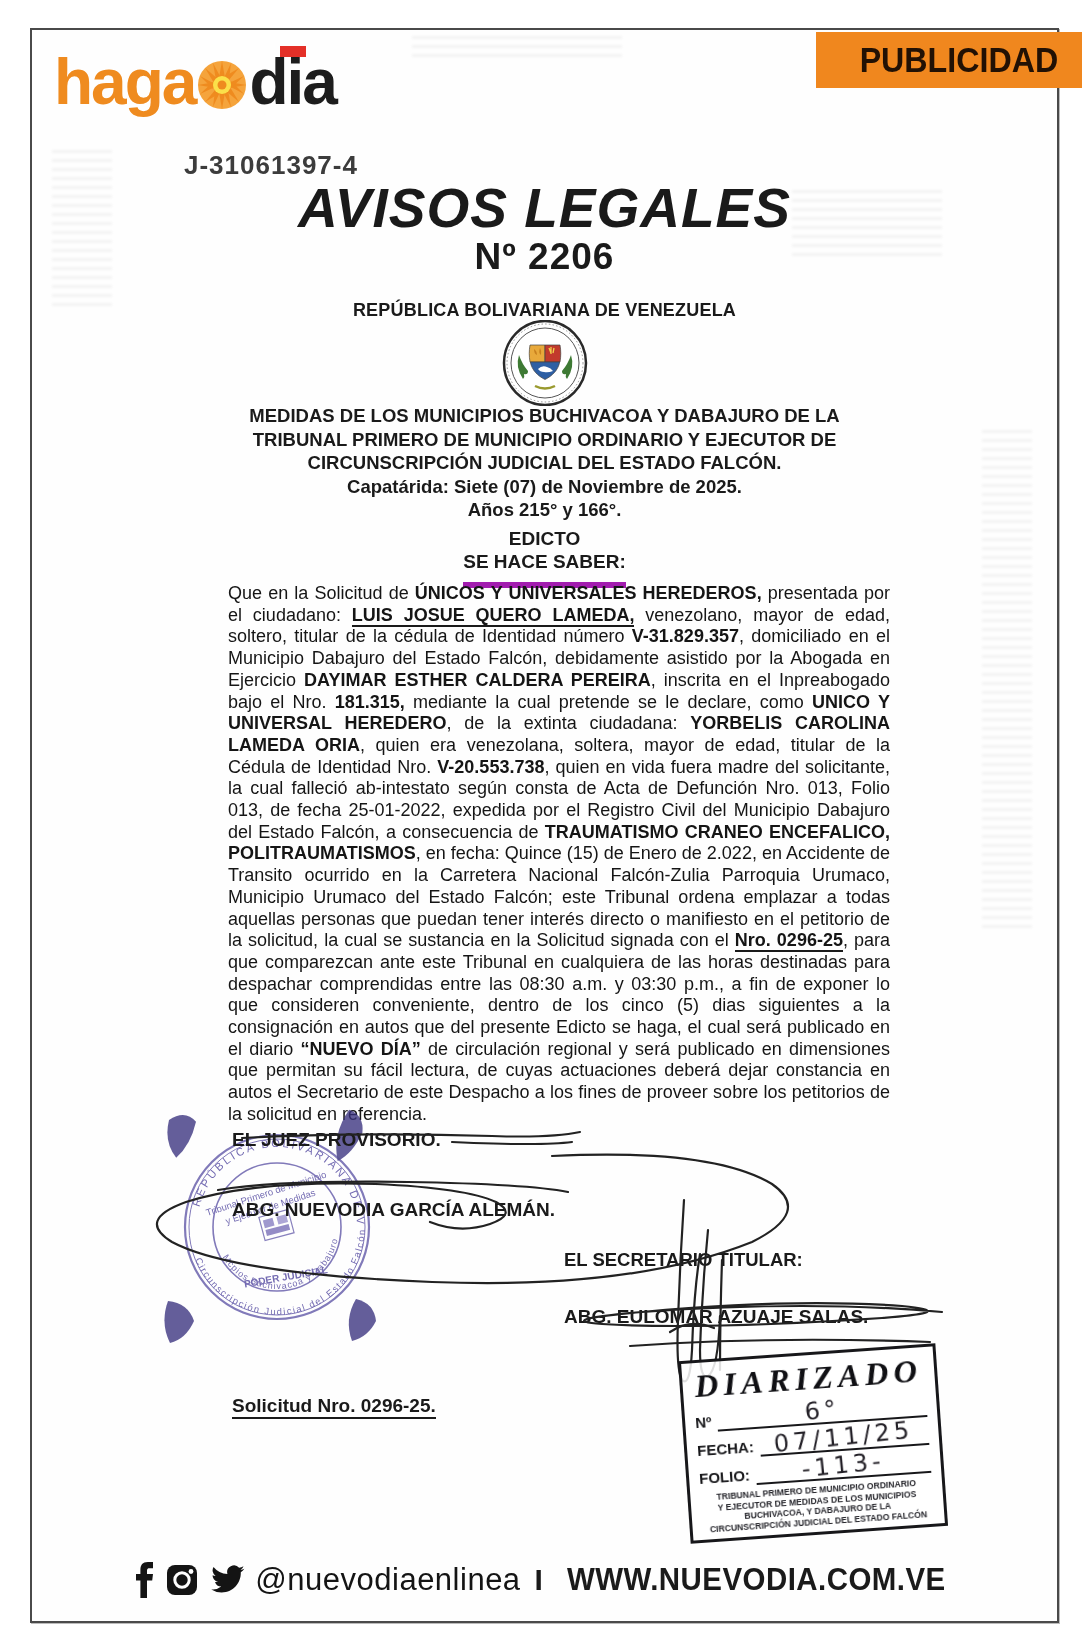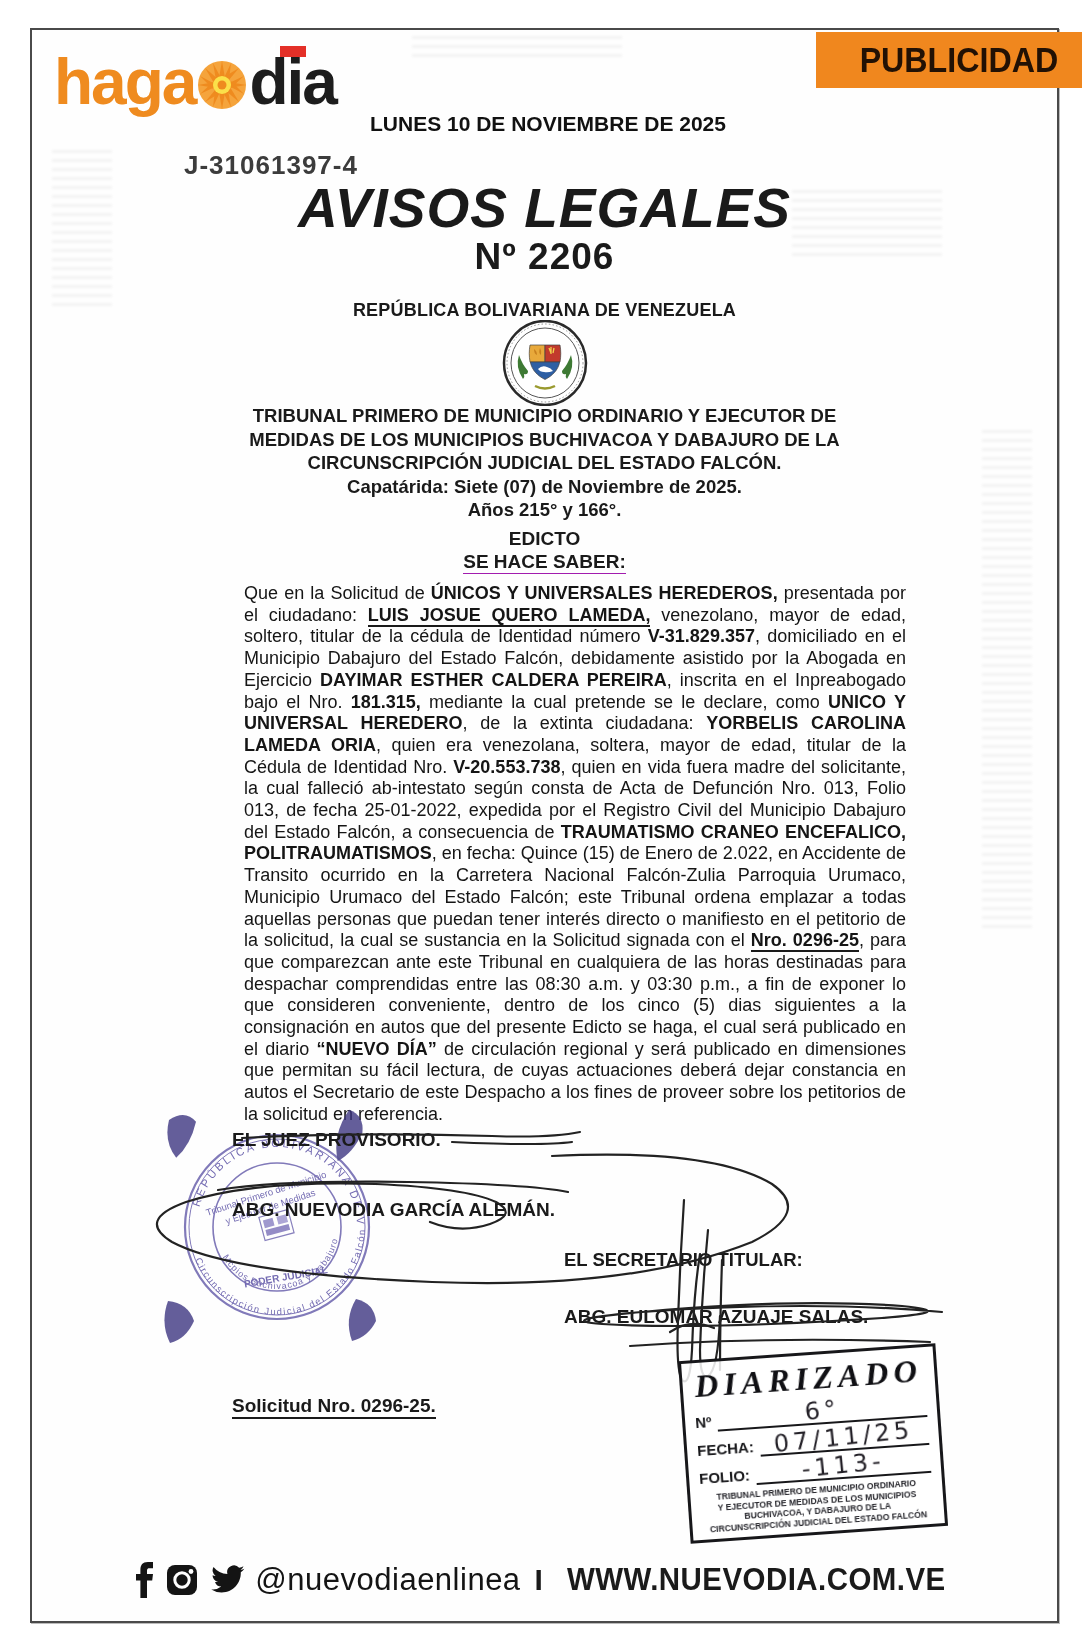--- a/index.html
+++ b/index.html
@@ -20,23 +20,23 @@
   .publicidad span{font-size:35px;font-weight:800;color:#221104;transform:scaleX(.92);letter-spacing:0px;}
   
   .center{left:0;width:100%;text-align:center;}
   .title1{top:146px;font-size:55px;font-weight:800;letter-spacing:1px;font-style:italic;}
   .title2{top:206px;font-size:37px;font-weight:800;letter-spacing:1px;}
   .republica{top:270px;font-size:18px;font-weight:bold;letter-spacing:.2px;}
   .coat{top:290px;}
   .tribunal{top:374px;font-size:18.5px;font-weight:bold;line-height:23.5px;}
   .edicto{top:498px;font-size:19px;font-weight:bold;}
   .sehace{top:521px;font-size:19px;font-weight:bold;}
-  .sehace span{border-bottom:1px solid #a21caf;padding-bottom:1px;}
-  
-  .edict-body{left:196px;top:553px;width:662px;font-size:18px;line-height:21.7px;text-align:justify;color:#151515;margin-left:16px;}
+  .sehace span{border-bottom:6px solid #a21caf;padding-bottom:10px;}
+  
+  .edict-body{left:196px;top:553px;width:662px;font-size:18px;line-height:21.7px;text-align:justify;color:#151515;}
   
   .sig-overlay{left:90px;top:1030px;width:860px;height:330px;pointer-events:none;}
   .juez-title{left:200px;top:1099px;font-size:19px;font-weight:bold;}
   .juez-name{left:200px;top:1169px;font-size:19px;font-weight:bold;}
   .secr-title{left:532px;top:1219px;font-size:18.5px;font-weight:bold;}
   .secr-name{left:532px;top:1276px;font-size:19px;font-weight:bold;}
   .solicitud{left:200px;top:1365px;font-size:19px;font-weight:bold;}
   .solicitud span{border-bottom:2.5px solid #1a1a1a;padding-bottom:1px;}
   .seal{left:110px;top:1055px;width:270px;height:280px;opacity:.85;}
   
@@ -91,21 +91,20 @@
               <path d="M3 34 L18 27 L16 22 Z"></path>
           </g>
           <circle cx="25" cy="25" r="9" fill="#FBE04A"></circle>
           <circle cx="25" cy="25" r="4.5" fill="#EF8B1F"></circle>
         </g>
       </svg>
     </span>
     <span class="w2"><span>dia</span><span class="tilde"></span></span>
   </div>
   <div class="abs jnum">J-31061397-4</div>
-  <div class="abs dateline">LUNES 10 DE NOVIEMBRE DE 2025</div>
   <div class="abs publicidad">
     <span>PUBLICIDAD</span>
   </div>
 
   <div class="abs center title1">AVISOS LEGALES</div>
   <div class="abs center title2">Nº 2206</div>
   <div class="abs center republica">REPÚBLICA BOLIVARIANA DE VENEZUELA</div>
 
   <div class="abs center coat">
     <svg width="88" height="86" viewBox="0 0 88 86">
@@ -118,22 +117,22 @@
       <path d="M37 49 q4 -4 9 -2 q4 1 6 4 q-5 2 -9 1 q-4 0 -6 -3 z" fill="#ffffff"></path>
       <path d="M33 29 q3 2 3 6 q-3 -1 -3 -6 z M39 28 q2 3 1 7 q-3 -2 -1 -7 z" fill="#C8801E"></path>
       <path d="M48 28 l2 5 M53 28 l-1 5 M50 27 v7" stroke="#F2D34C" stroke-width="1.3" fill="none"></path>
       <path d="M18 35 q-4 12 4 24 q2 -2 1 -5 q4 1 4 -3 q-6 -7 -9 -16 z" fill="#3E7A34"></path>
       <path d="M70 35 q4 12 -4 24 q-2 -2 -1 -5 q-4 1 -4 -3 q6 -7 9 -16 z" fill="#3E7A34"></path>
       <path d="M34 66 q10 5 20 0" stroke="#9a9a2f" stroke-width="2.5" fill="none"></path>
     </svg>
   </div>
 
   <div class="abs center tribunal">
+    <div>MEDIDAS DE LOS MUNICIPIOS BUCHIVACOA Y DABAJURO DE LA</div>
     <div>TRIBUNAL PRIMERO DE MUNICIPIO ORDINARIO Y EJECUTOR DE</div>
-    <div>MEDIDAS DE LOS MUNICIPIOS BUCHIVACOA Y DABAJURO DE LA</div>
     <div>CIRCUNSCRIPCIÓN JUDICIAL DEL ESTADO FALCÓN.</div>
     <div>Capatárida: Siete (07) de Noviembre de 2025.</div>
     <div>Años 215° y 166°.</div>
   </div>
 
   <div class="abs center edicto">EDICTO</div>
   <div class="abs center sehace"><span>SE HACE SABER:</span></div>
 
   <div class="abs edict-body"><span>Que en la Solicitud de </span><span class="b">ÚNICOS Y UNIVERSALES HEREDEROS,</span><span> presentada por el ciudadano: </span><span class="b u">LUIS JOSUE QUERO LAMEDA,</span><span> venezolano, mayor de edad, soltero, titular de la cédula de Identidad número </span><span class="b">V-31.829.357</span><span>, domiciliado en el Municipio Dabajuro del Estado Falcón, debidamente asistido por la Abogada en Ejercicio </span><span class="b">DAYIMAR ESTHER CALDERA PEREIRA</span><span>, inscrita en el Inpreabogado bajo el Nro. </span><span class="b">181.315,</span><span> mediante la cual pretende se le declare, como </span><span class="b">UNICO Y UNIVERSAL HEREDERO</span><span>, de la extinta ciudadana: </span><span class="b">YORBELIS CAROLINA LAMEDA ORIA</span><span>, quien era venezolana, soltera, mayor de edad, titular de la Cédula de Identidad Nro. </span><span class="b">V-20.553.738</span><span>, quien en vida fuera madre del solicitante, la cual falleció ab-intestato según consta de Acta de Defunción Nro. 013, Folio 013, de fecha 25-01-2022, expedida por el Registro Civil del Municipio Dabajuro del Estado Falcón, a consecuencia de </span><span class="b">TRAUMATISMO CRANEO ENCEFALICO, POLITRAUMATISMOS</span><span>, en fecha: Quince (15) de Enero de 2.022, en Accidente de Transito ocurrido en la Carretera Nacional Falcón-Zulia Parroquia Urumaco, Municipio Urumaco del Estado Falcón; este Tribunal ordena emplazar a todas aquellas personas que puedan tener interés directo o manifiesto en el petitorio de la solicitud, la cual se sustancia en la Solicitud signada con el </span><span class="b u">Nro. 0296-25</span><span>, para que comparezcan ante este Tribunal en cualquiera de las horas destinadas para despachar comprendidas entre las 08:30 a.m. y 03:30 p.m., a fin de exponer lo que consideren conveniente, dentro de los cinco (5) dias siguientes a la consignación en autos que del presente Edicto se haga, el cual será publicado en el diario </span><span class="b">“NUEVO DÍA”</span><span> de circulación regional y será publicado en dimensiones que permitan su fácil lectura, de cuyas actuaciones deberá dejar constancia en autos el Secretario de este Despacho a los fines de proveer sobre los petitorios de la solicitud en referencia.</span></div>
 

